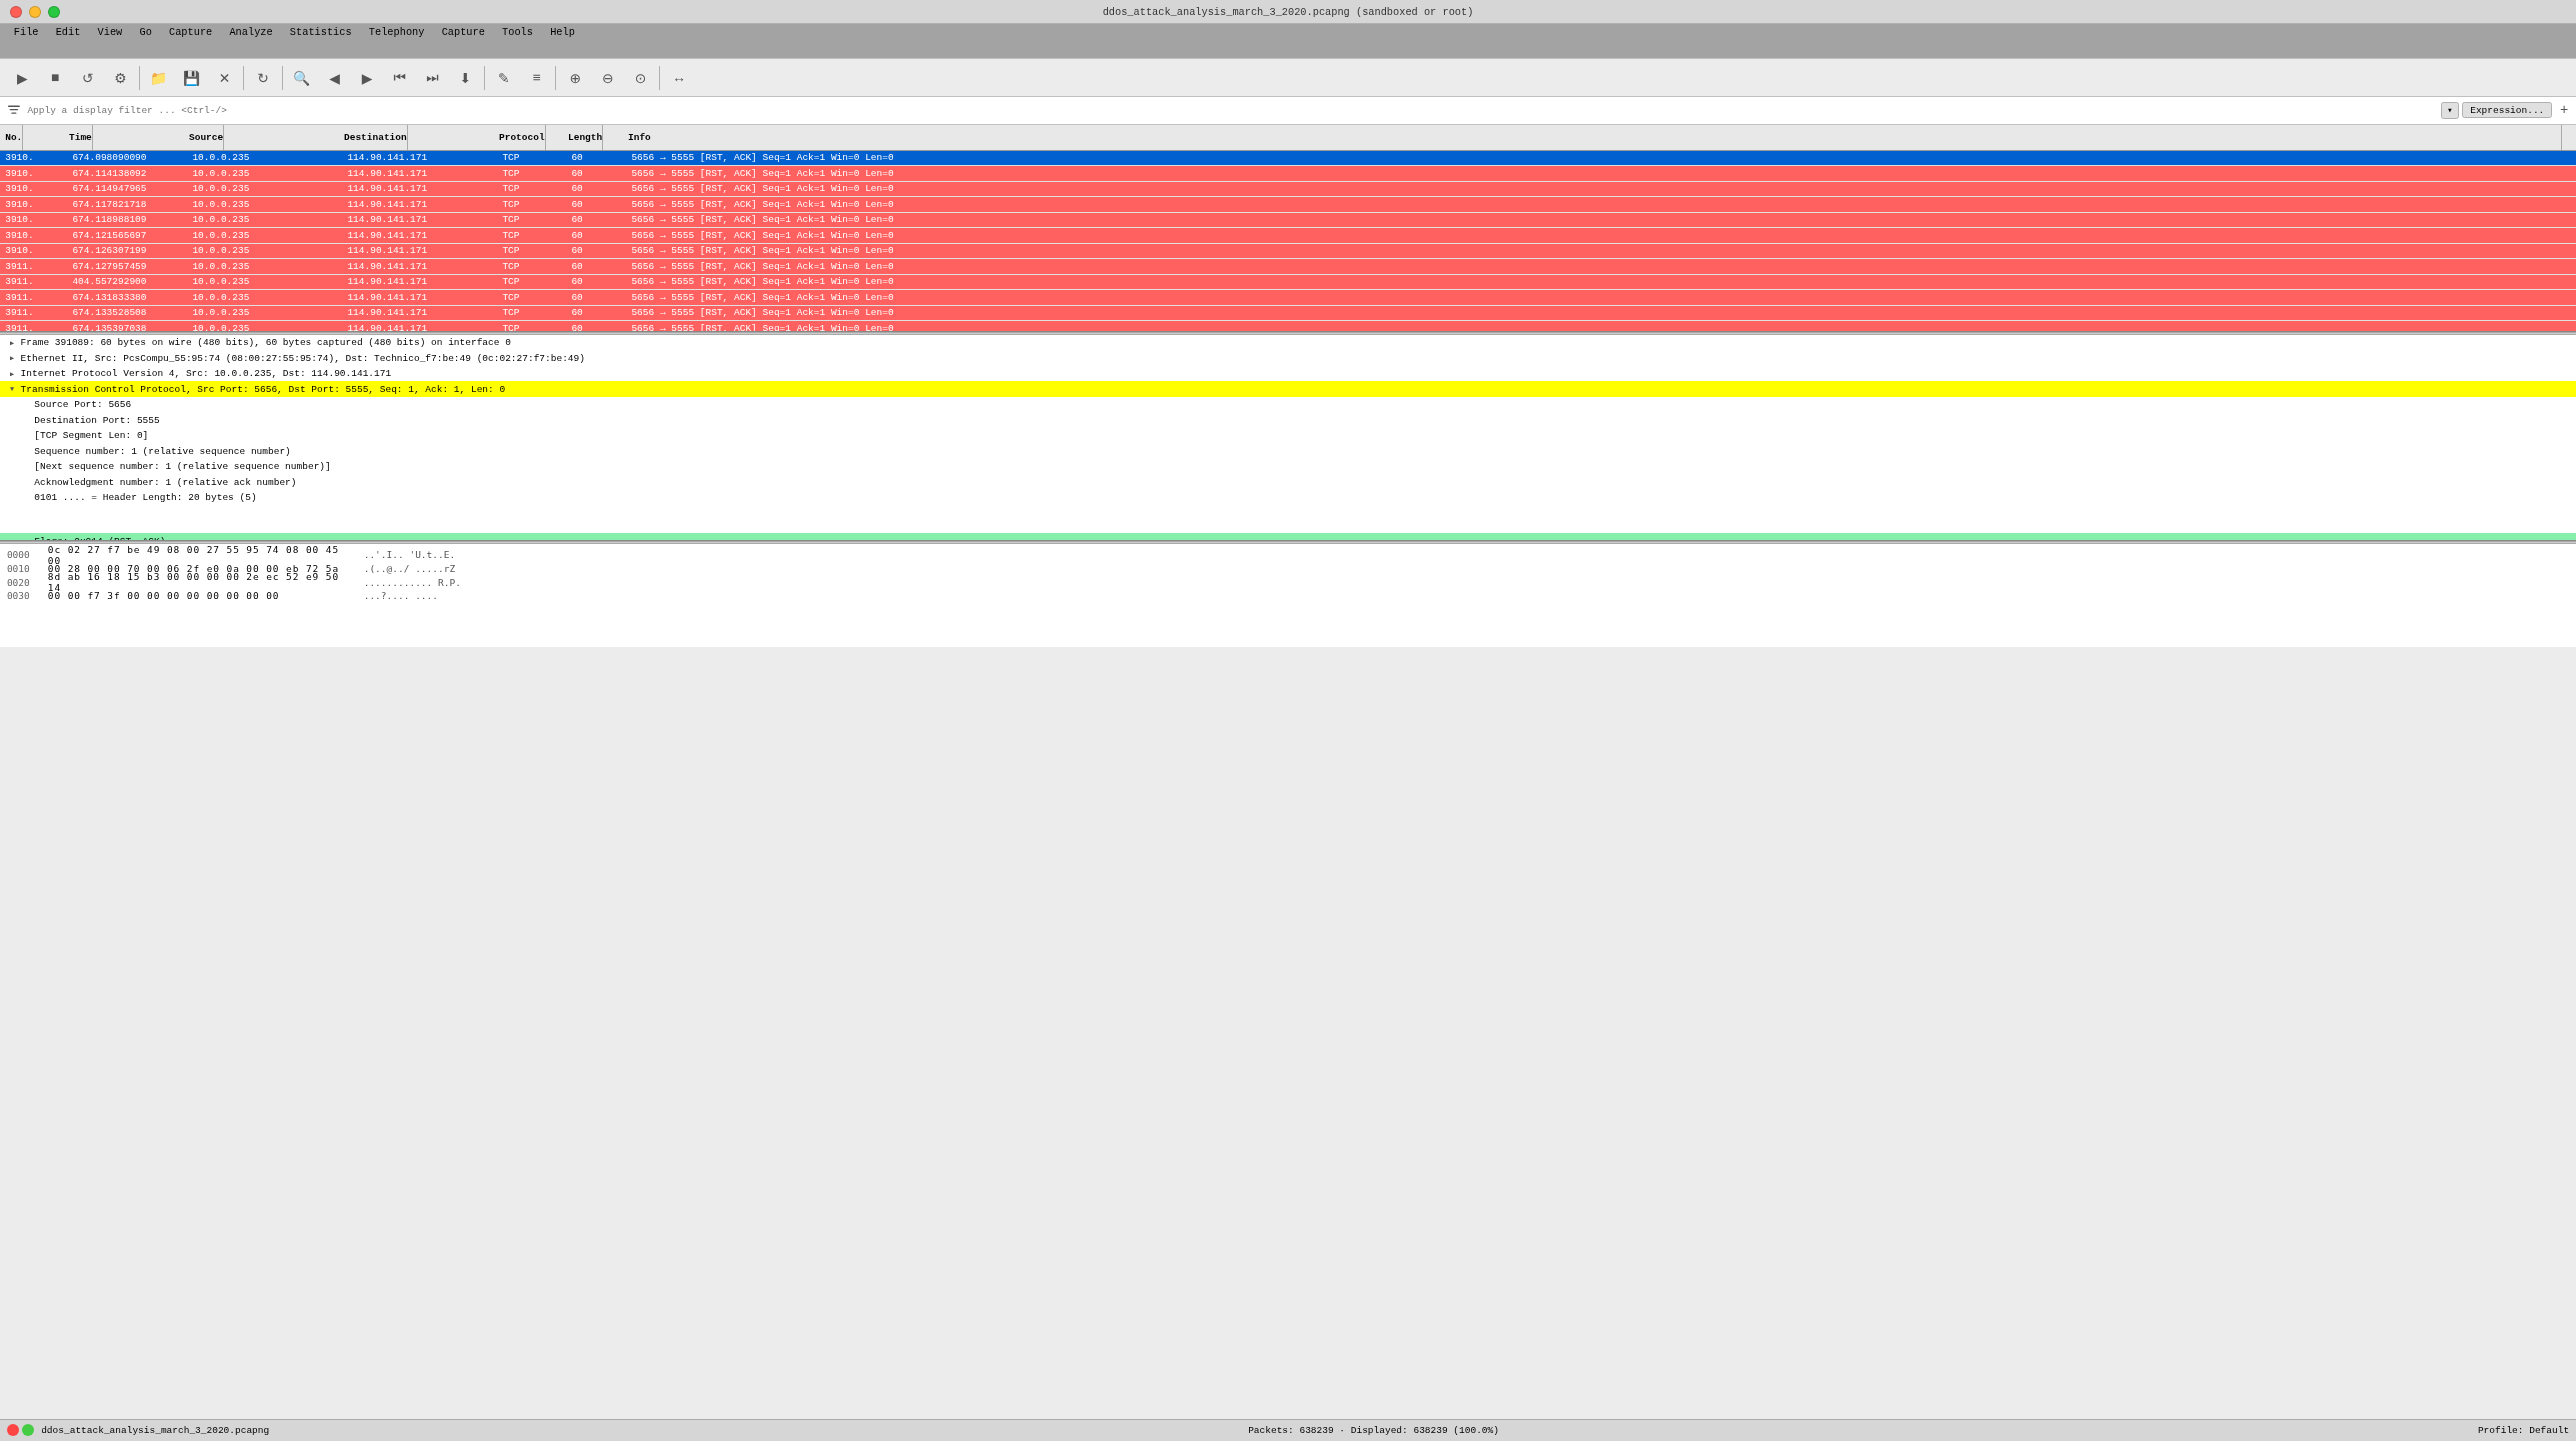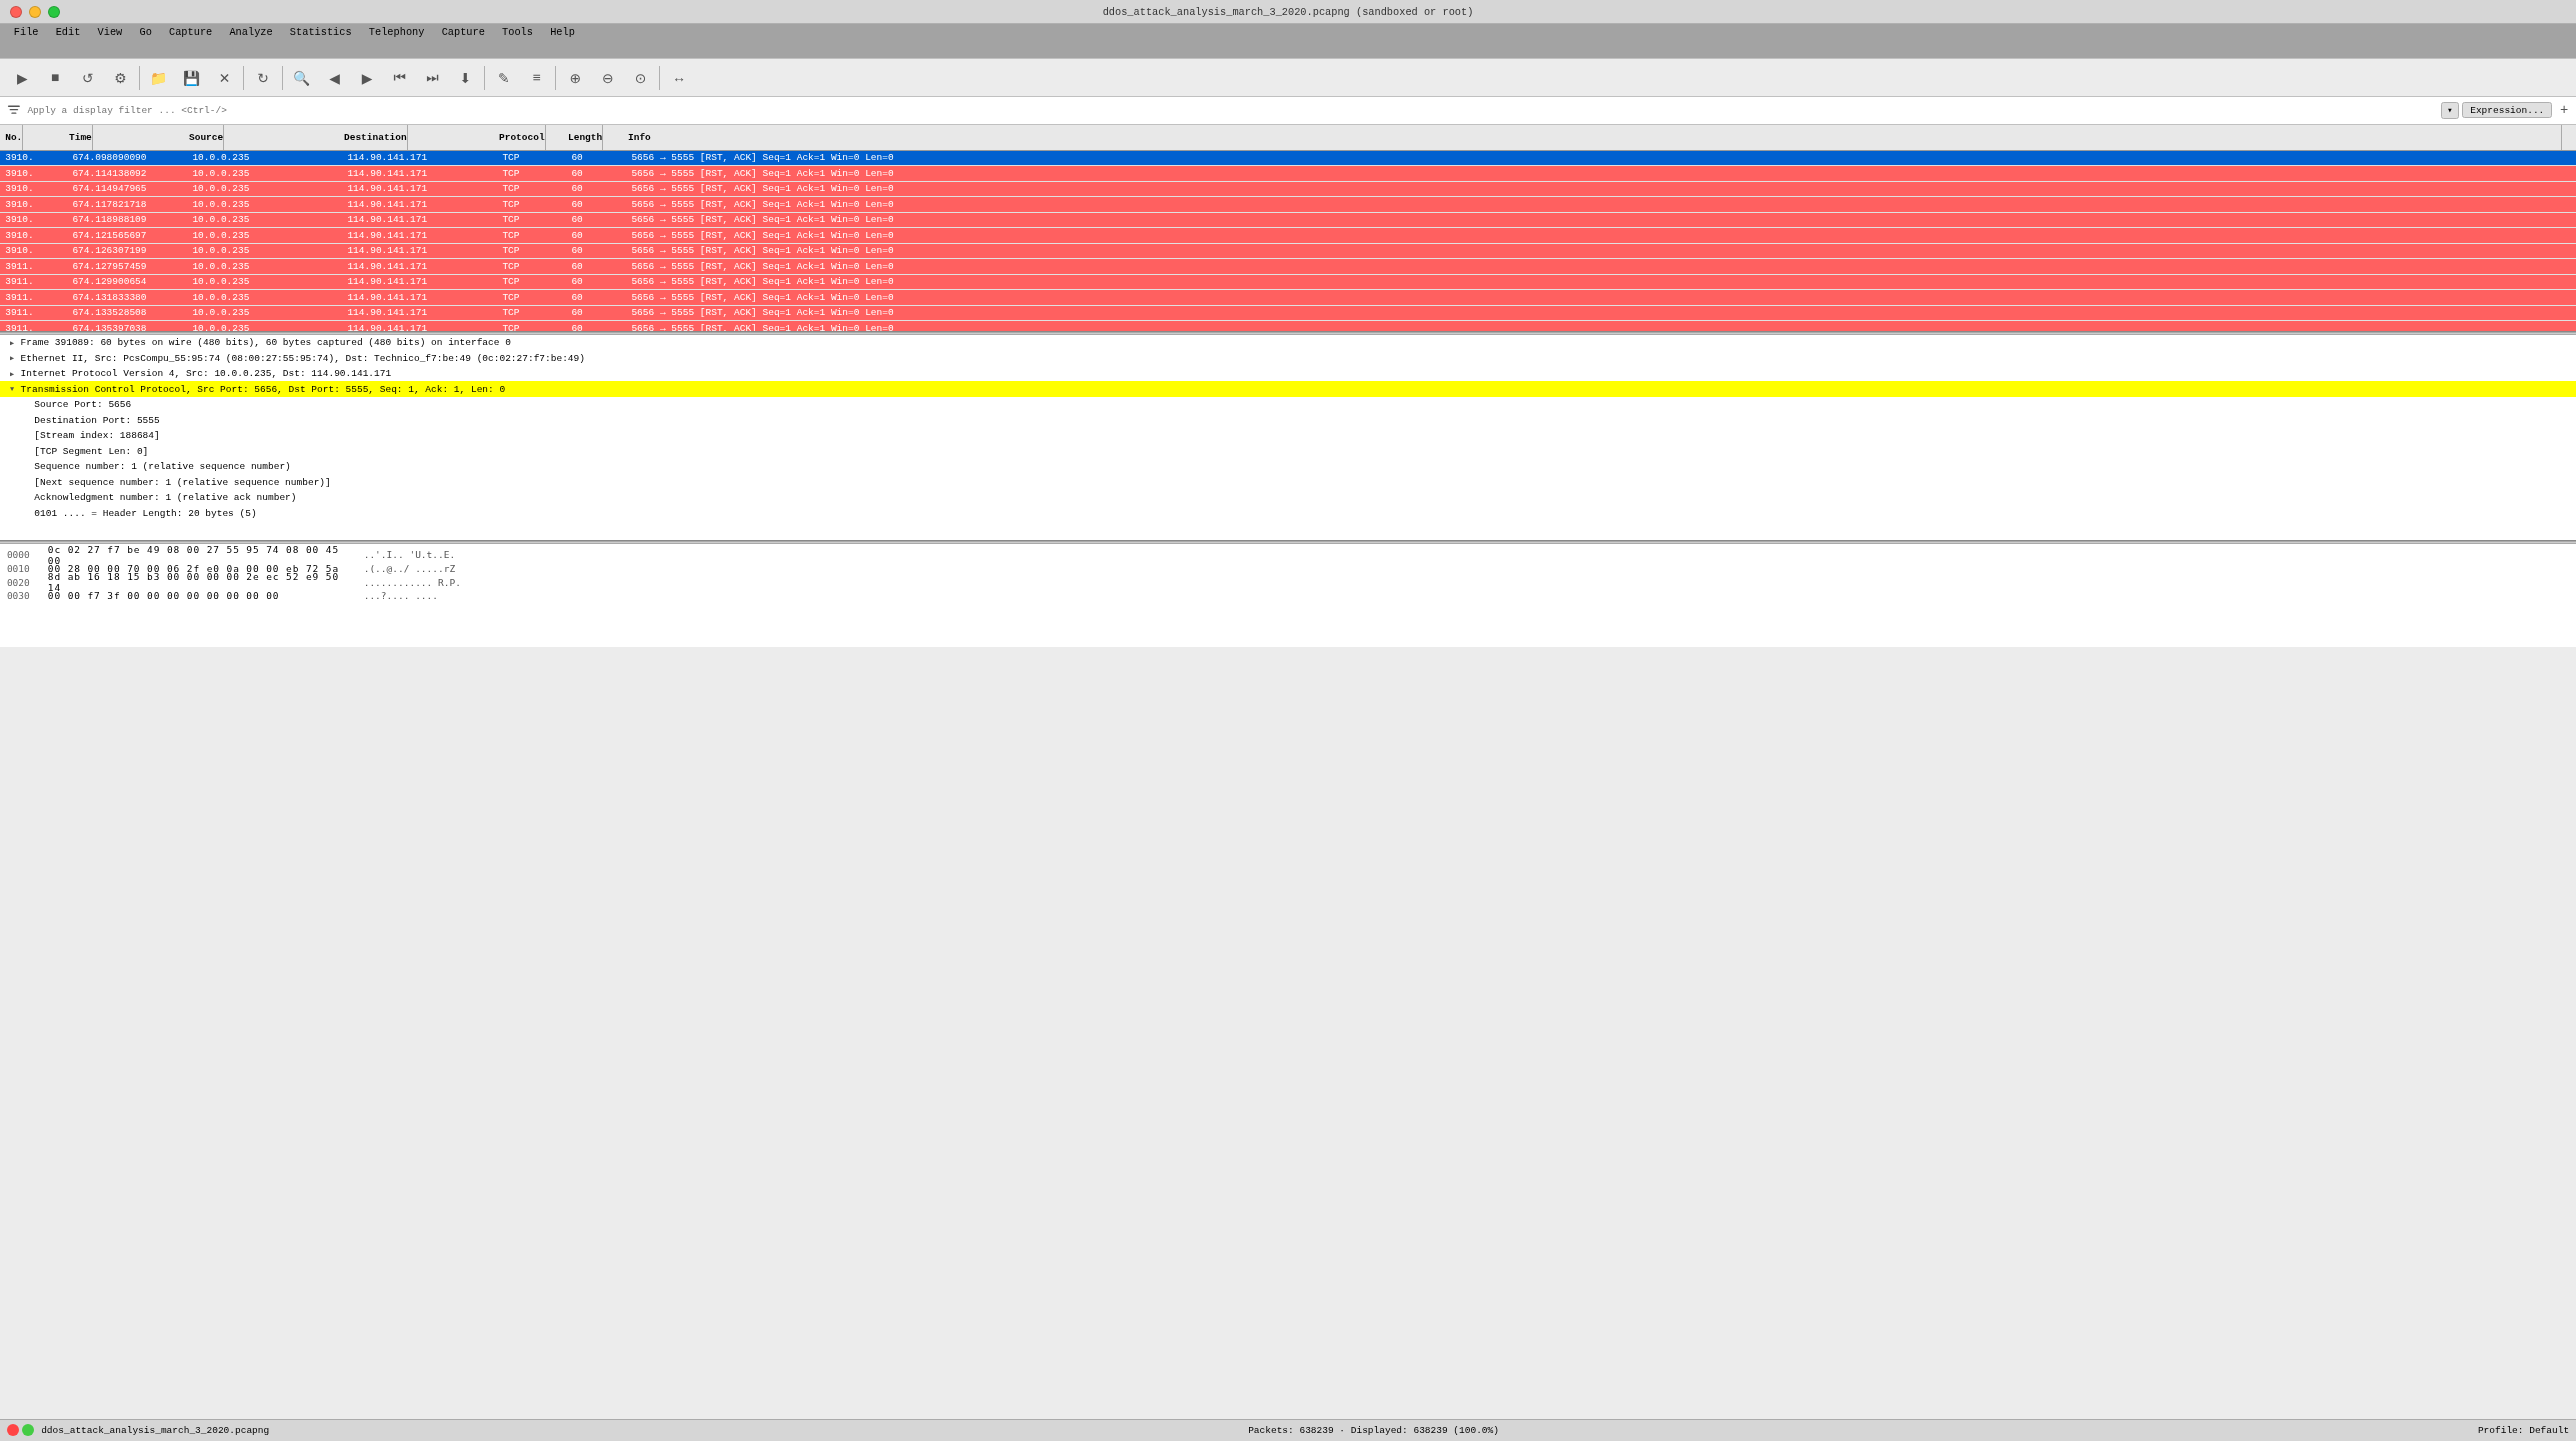--- a/index.html
+++ b/index.html
@@ -443,21 +443,21 @@
       <div class="col-no" style="overflow: hidden; white-space: nowrap; padding-left: 5.2px;">3911.</div>
       <div class="col-time" style="overflow: hidden; white-space: nowrap; padding-left: 3.4px;">674.127957459</div>
       <div class="col-src" style="overflow: hidden; white-space: nowrap; padding-left: 3.4px;">10.0.0.235</div>
       <div class="col-dst" style="overflow: hidden; white-space: nowrap; padding-left: 3.4px;">114.90.141.171</div>
       <div class="col-proto" style="overflow: hidden; white-space: nowrap; padding-left: 3.4px;">TCP</div>
       <div class="col-len" style="overflow: hidden; white-space: nowrap; padding-left: 3.4px;">60</div>
       <div class="col-info" style="overflow: hidden; white-space: nowrap; padding-left: 3.4px;">5656 → 5555 [RST, ACK] Seq=1 Ack=1 Win=0 Len=0</div>
     </div>
     <div class="packet-row red">
       <div class="col-no" style="overflow: hidden; white-space: nowrap; padding-left: 5.2px;">3911.</div>
-      <div class="col-time" style="overflow: hidden; white-space: nowrap; padding-left: 3.4px;">674.129900654</div>
+      <div class="col-time" style="overflow: hidden; white-space: nowrap; padding-left: 3.4px;">404.557292900</div>
       <div class="col-src" style="overflow: hidden; white-space: nowrap; padding-left: 3.4px;">10.0.0.235</div>
       <div class="col-dst" style="overflow: hidden; white-space: nowrap; padding-left: 3.4px;">114.90.141.171</div>
       <div class="col-proto" style="overflow: hidden; white-space: nowrap; padding-left: 3.4px;">TCP</div>
       <div class="col-len" style="overflow: hidden; white-space: nowrap; padding-left: 3.4px;">60</div>
       <div class="col-info" style="overflow: hidden; white-space: nowrap; padding-left: 3.4px;">5656 → 5555 [RST, ACK] Seq=1 Ack=1 Win=0 Len=0</div>
     </div>
     <div class="packet-row red">
       <div class="col-no" style="overflow: hidden; white-space: nowrap; padding-left: 5.2px;">3911.</div>
       <div class="col-time" style="overflow: hidden; white-space: nowrap; padding-left: 3.4px;">674.131833380</div>
       <div class="col-src" style="overflow: hidden; white-space: nowrap; padding-left: 3.4px;">10.0.0.235</div>
@@ -505,24 +505,20 @@
       <span class="detail-triangle">▼</span>
       <span>Transmission Control Protocol, Src Port: 5656, Dst Port: 5555, Seq: 1, Ack: 1, Len: 0</span>
     </div>
     <div class="detail-row detail-indent-1">
       <span style="width: 10.3px; display: inline-block;"></span>
       <span>Source Port: 5656</span>
     </div>
     <div class="detail-row detail-indent-1">
       <span style="width: 10.3px; display: inline-block;"></span>
       <span>Destination Port: 5555</span>
-    </div>
-    <div class="detail-row detail-indent-1">
-      <span style="width: 10.3px; display: inline-block;"></span>
-      <span>[Stream index: 188684]</span>
     </div>
     <div class="detail-row detail-indent-1">
       <span style="width: 10.3px; display: inline-block;"></span>
       <span>[TCP Segment Len: 0]</span>
     </div>
     <div class="detail-row detail-indent-1">
       <span style="width: 10.3px; display: inline-block;"></span>
       <span>Sequence number: 1    (relative sequence number)</span>
     </div>
     <div class="detail-row detail-indent-1">

